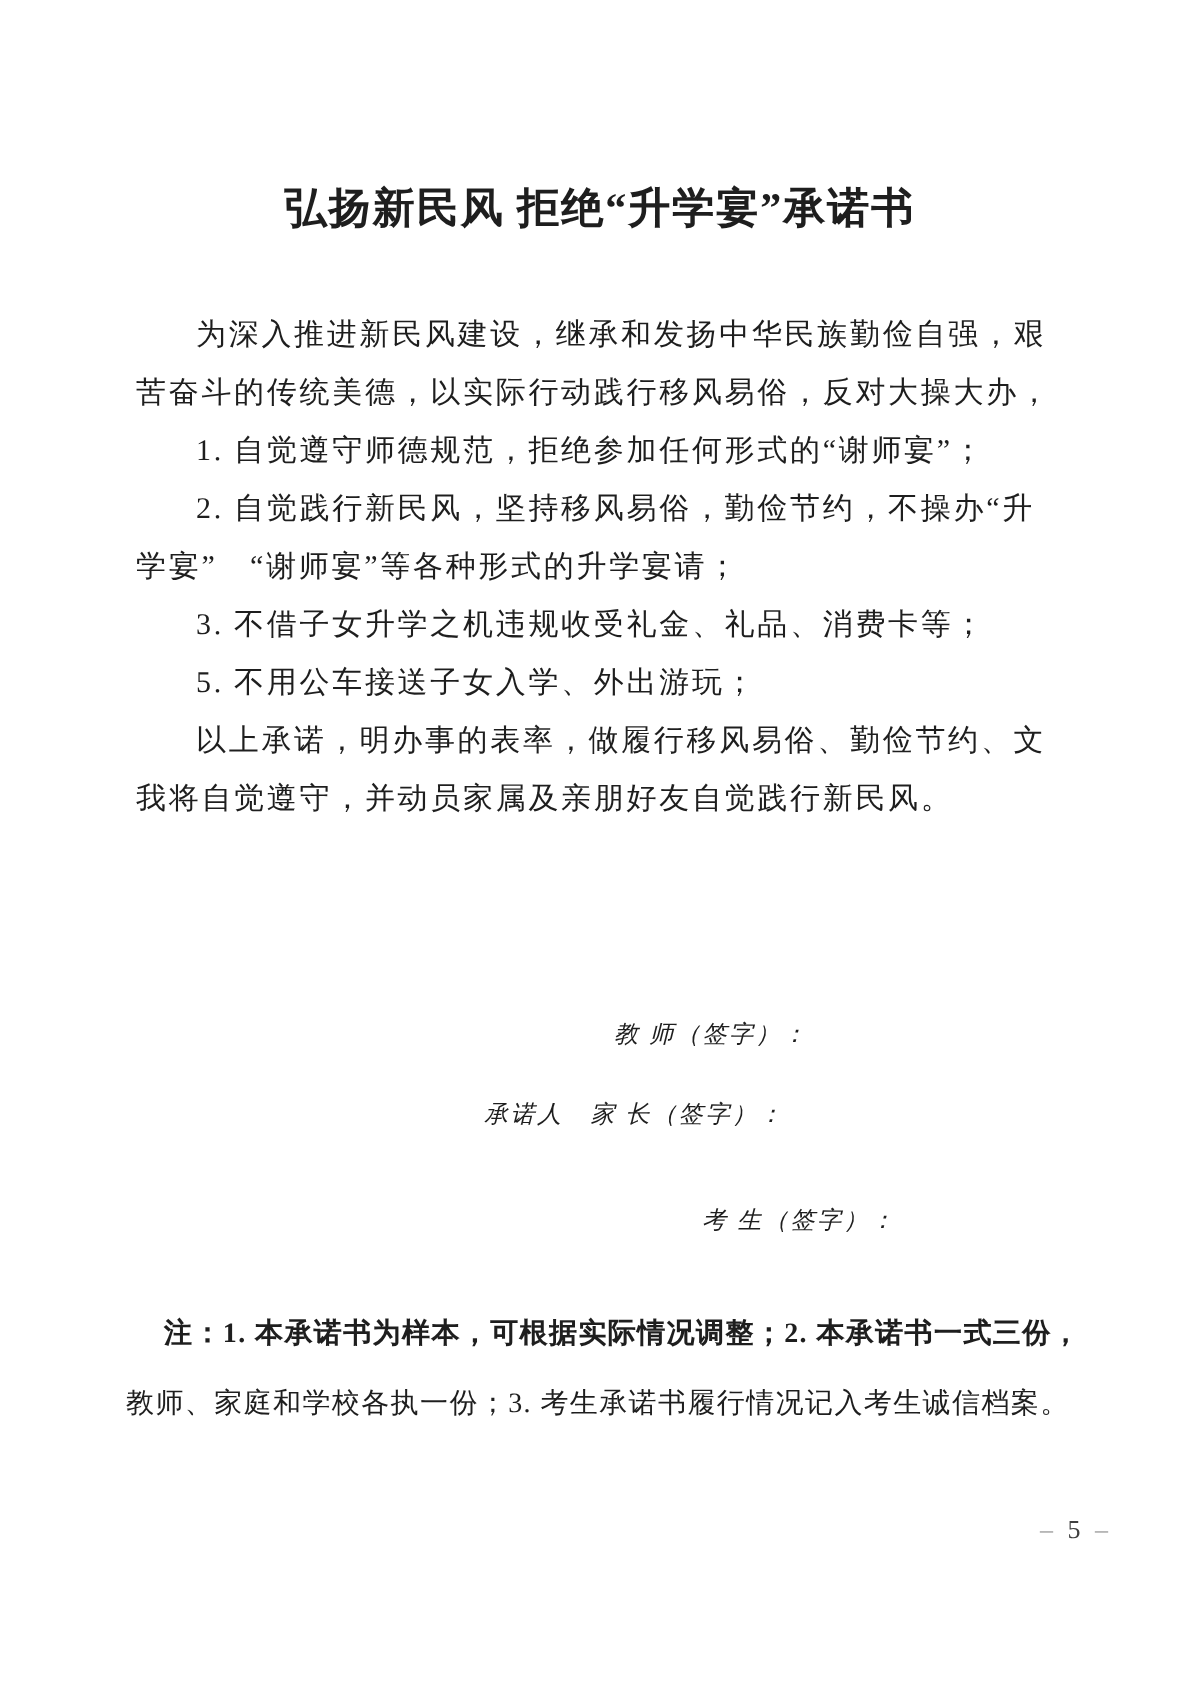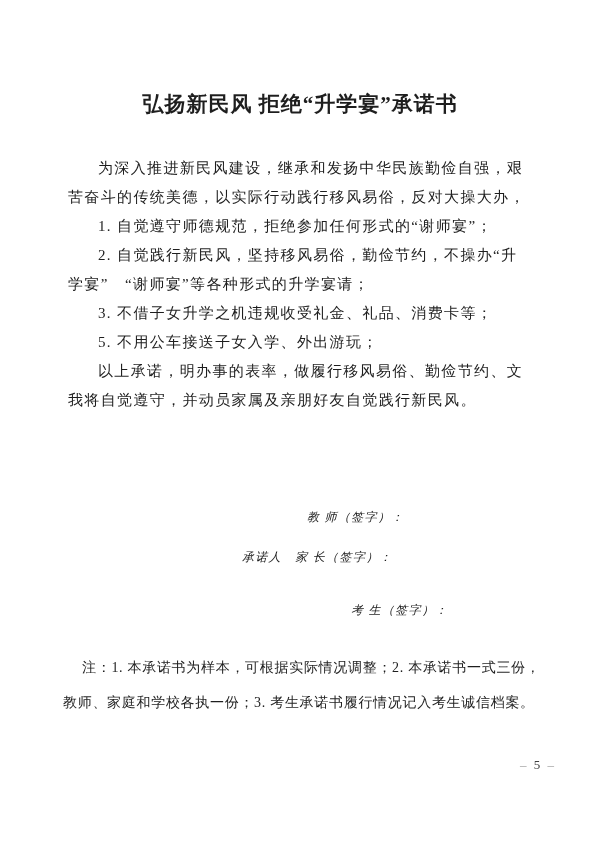--- a/index.html
+++ b/index.html
@@ -45,21 +45,21 @@
     top: 650px;
     width: 482px;
     font-size: 14px;
     line-height: 35px;
     letter-spacing: 0.7px;
   }
   .line {
     white-space: nowrap;
   }
   .body-block .line.indent { padding-left: 30px; }
-  .note-block .line.indent { padding-left: 19px; }
+  .note-block .line.indent { padding-left: 19px; font-weight: bold; }
   .sig {
     position: absolute;
     font-size: 12px;
     line-height: 21px;
     letter-spacing: 1.3px;
     white-space: pre;
     font-style: italic;
   }
   .sig-teacher { left: 307px; top: 507px; }
   .sig-parent  { left: 242px; top: 547px; }

